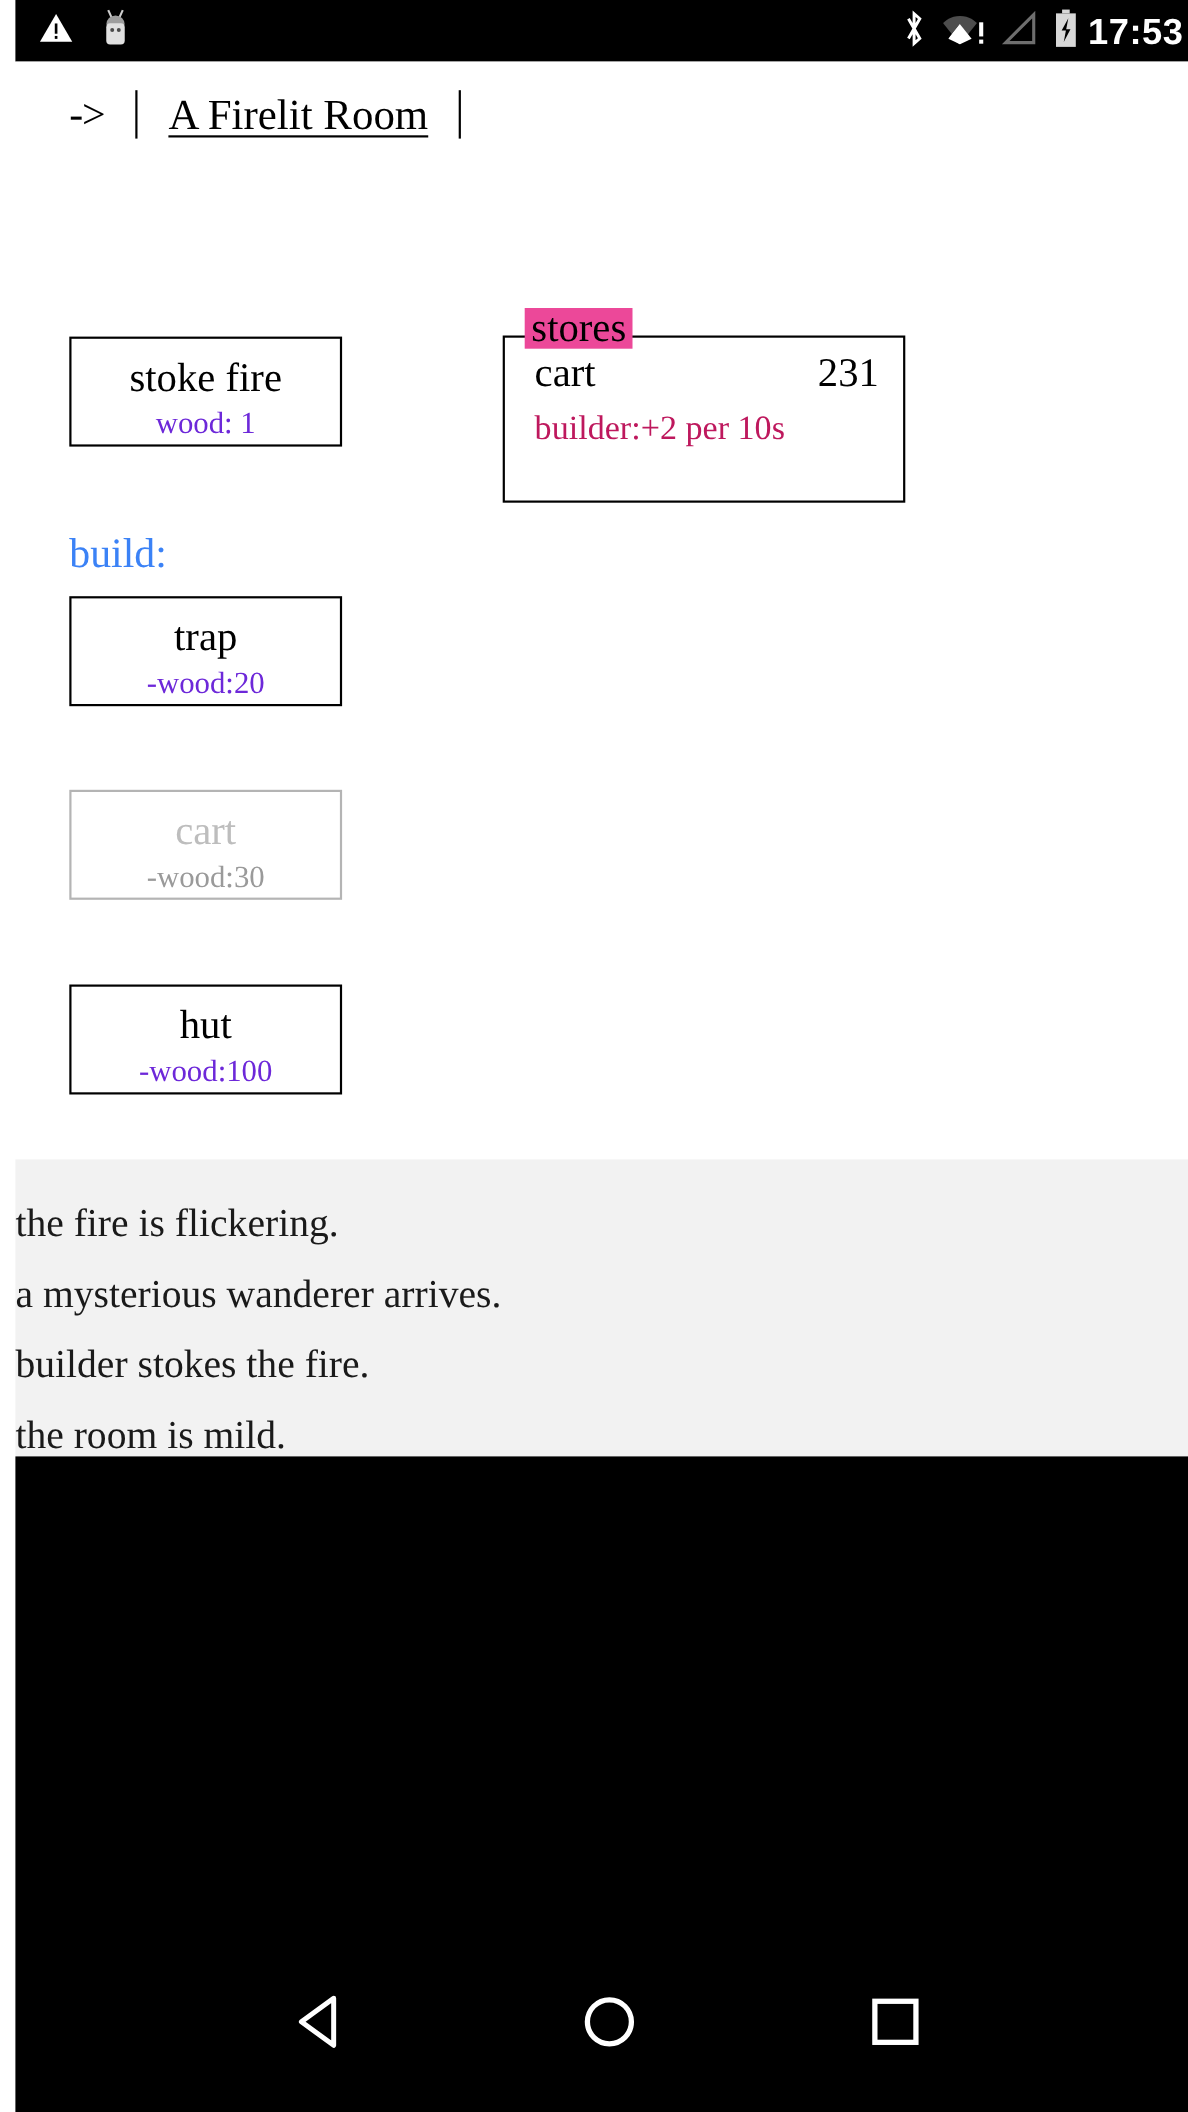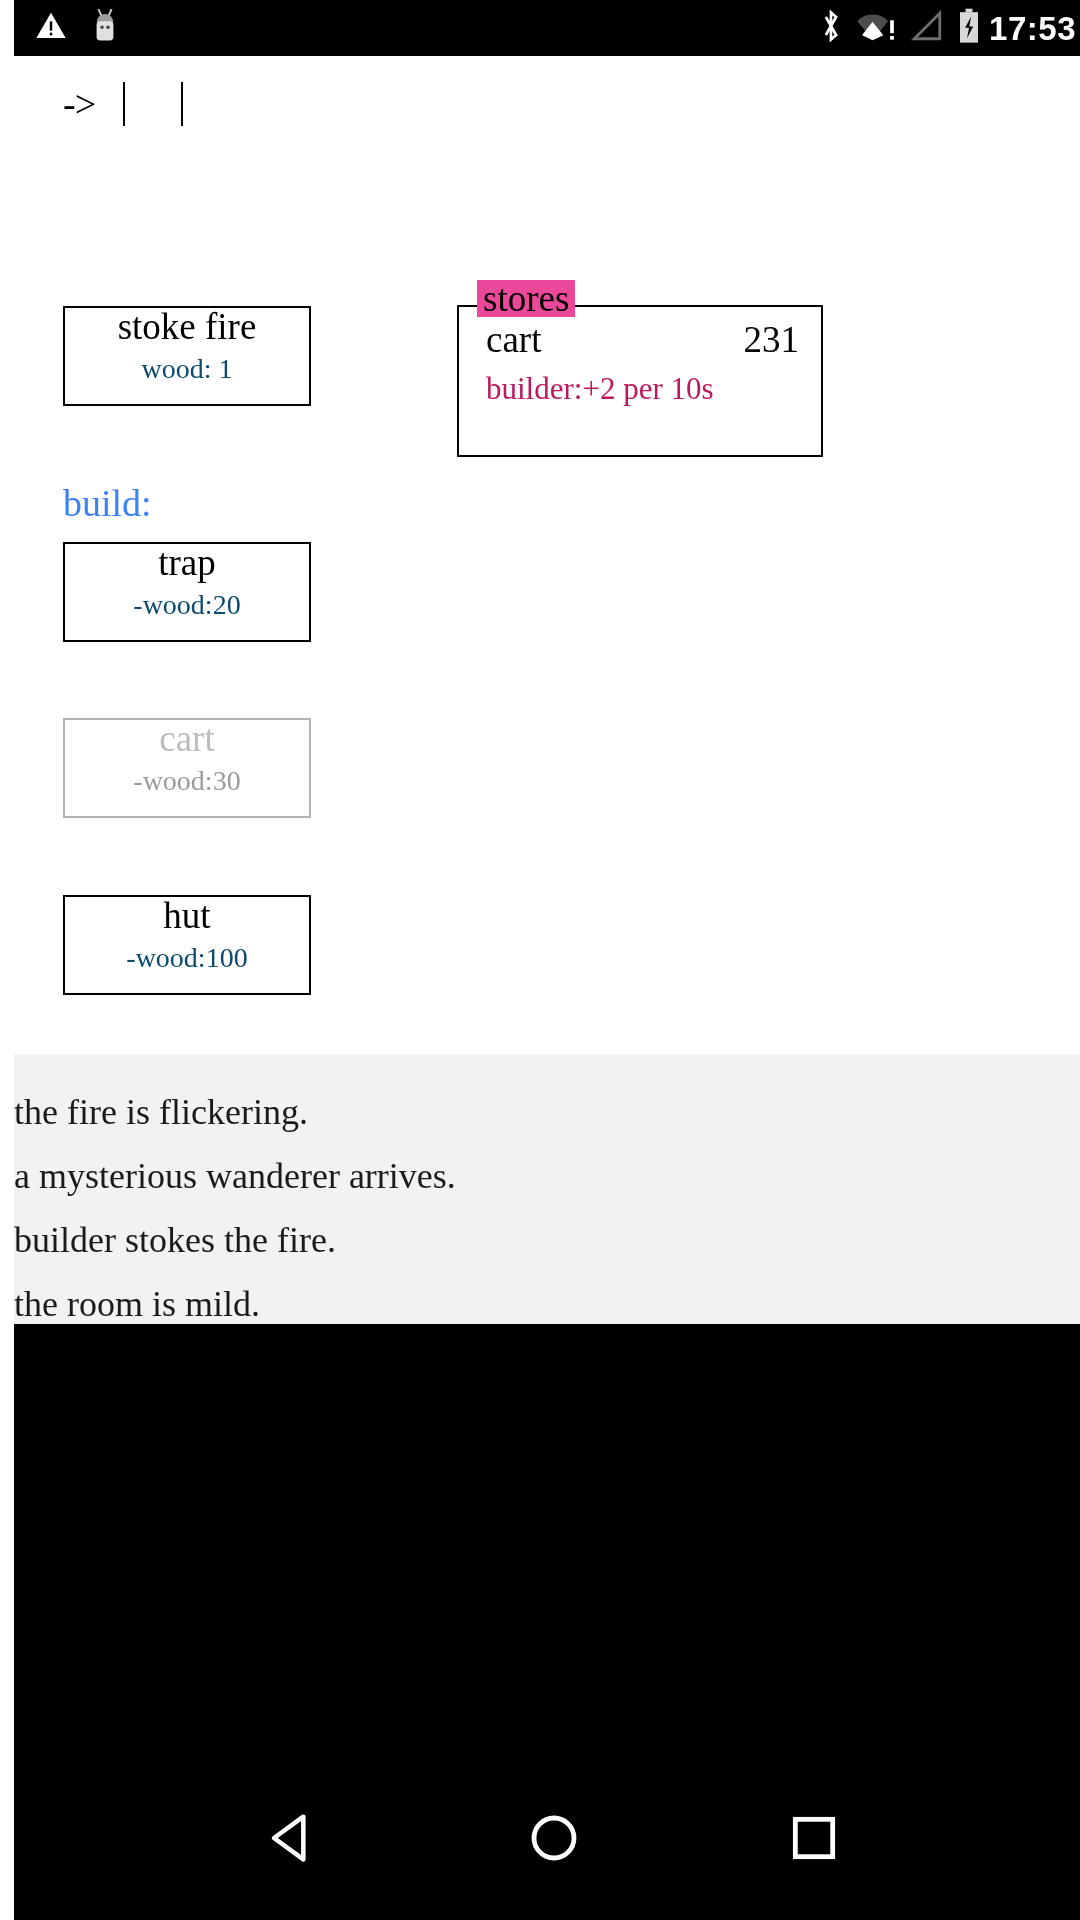--- a/index.html
+++ b/index.html
@@ -103,33 +103,34 @@
     background: #ffffff;
   }
 
   
   .adr-button {
     position: absolute;
     box-sizing: border-box;
     border: 2px solid #000000;
     background: #ffffff;
     text-align: center;
+    padding-top: 17px;
     padding-bottom: 11px;
     cursor: pointer;
   }
   .adr-button .btn-title {
     display: block;
     font-size: 37px;
     color: #000000;
     line-height: 1.05;
   }
   .adr-button .btn-cost {
     display: block;
     font-size: 28px;
-    color: #0c4a6e;
+    color: #6d28d9;
     line-height: 1.15;
     margin-top: 6px;
   }
   .adr-button.disabled {
     border-color: #b4b4b4;
     cursor: default;
   }
   .adr-button.disabled .btn-title { color: #bdbdbd; }
   .adr-button.disabled .btn-cost  { color: #9a9a9a; }
 
@@ -293,20 +294,21 @@
           <path d="M9.6 6.2 L5.2 14.2 L8 14.2 L6.6 21.8 L11 13.4 L8.2 13.4 Z" fill="#000000"></path>
         </svg>
       </span>
     </div>
     <span class="status-clock">17:53</span>
   </div>
 
   <div class="header">
     <span class="header-arrow">-&gt;</span>
     <span class="header-sep"></span>
+    <span class="header-tab active">A Firelit Room</span>
     <span class="header-sep"></span>
   </div>
 
   <div class="game-area">
 
     <div class="adr-button" id="btn-stoke-fire">
       <span class="btn-title">stoke fire</span>
       <span class="btn-cost">wood: 1</span>
     </div>
 

